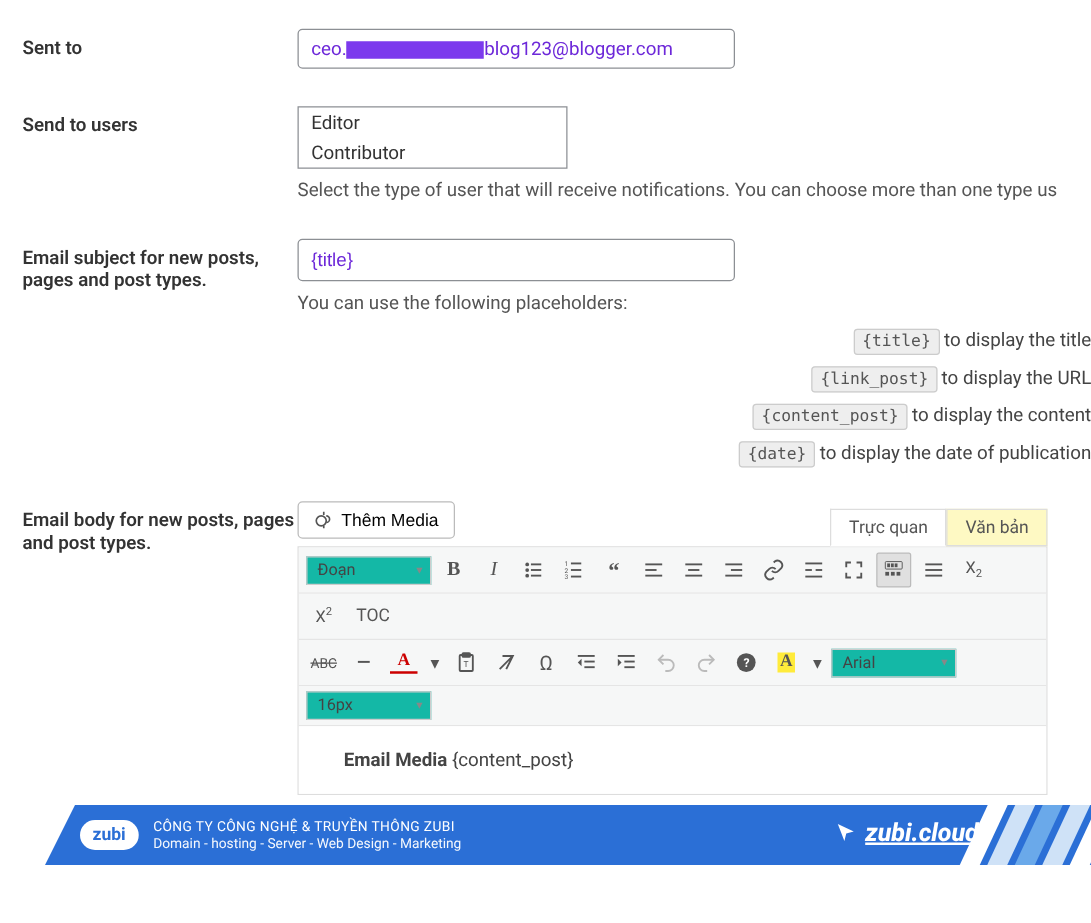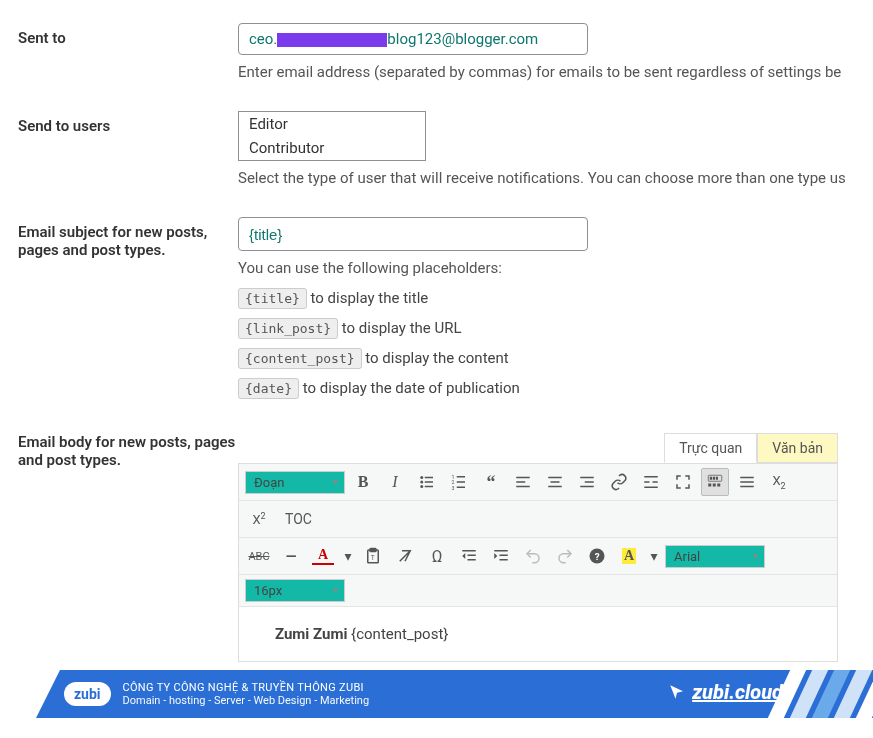--- a/index.html
+++ b/index.html
@@ -1,29 +1,29 @@
 <!DOCTYPE html>
 <html><head>
 <meta charset="utf-8">
 <style>
 * { box-sizing: border-box; margin: 0; padding: 0; }
 body { font-family: -apple-system, BlinkMacSystemFont, "Segoe UI", Roboto, sans-serif; font-size: 14px; color: #444; background: #fff; width: 873px; overflow: hidden; }
 .form-container { padding: 10px 0 0 18px; margin-top: 13px; }
 .form-row { display: flex; margin-bottom: 30px; }
 .form-label { width: 220px; padding-top: 6px; font-weight: 600; color: #333; font-size: 15px; }
 .form-content { flex: 1; }
-.text-input { width: 350px; padding: 6px 10px; border: 1px solid #8c8f94; border-radius: 4px; font-size: 15px; color: #0f766e; background: #fff; }
+.text-input { width: 350px; padding: 6px 10px; border: 1px solid #8c8f94; border-radius: 4px; font-size: 15px; color: #6d28d9; background: #fff; }
 .text-input .redact { display:inline-block; width:110px; height:14px; background:#7c3aed; vertical-align:middle; }
 .help-text { margin-top: 8px; color: #555; font-size: 15px; white-space: nowrap; }
-.multiselect { width: 188px; border: 1px solid #8c8f94; background: #fff; }
+.multiselect { width: 216px; border: 1px solid #8c8f94; background: #fff; }
 .multiselect .opt { padding: 3px 10px; font-size: 15px; color: #333; }
 .multiselect .opt.selected { background: #d0d0d0; }
 .ms-wrap { position:relative; display:inline-block; }
 code.ph { background:#eee; border:1px solid #ccc; border-radius:3px; padding:2px 6px; font-family: Consolas, monospace; font-size:13px; color:#555; }
-.ph-line { margin-top:12px; color:#444; font-size:15px; }
+.ph-line { margin-top:12px; color:#444; font-size:15px;text-align:right; }
 .media-btn { display:inline-flex; align-items:center; gap:6px; border:1px solid #bbb; border-radius:4px; padding:6px 12px; background:#fff; font-size:14px; cursor:pointer; }
 .editor-tabs { float:right; margin-top:6px; }
 .editor-tab { display:inline-block; padding:6px 14px; border:1px solid #ddd; background:#fef9c3; font-size:14px; color:#555; cursor:pointer; }
 .editor-tab.active { background:#fff; border-bottom-color:#fff; }
 .editor-wrap { clear:both; border:1px solid #ddd; margin-top:4px; }
 .toolbar { background:#f6f7f7; border-bottom:1px solid #e5e5e5; padding:4px 6px; display:flex; flex-wrap:wrap; align-items:center; gap:4px; }
 .sel { border:1px solid #ccc; background:#14b8a6; padding:3px 22px 3px 8px; font-size:13px; position:relative; min-width:100px; }
 .sel::after { content:"▾"; position:absolute; right:6px; top:4px; color:#888; font-size:10px; }
 .tbtn { width:28px; height:28px; display:flex; align-items:center; justify-content:center; color:#555; cursor:pointer; border-radius:2px; }
 .tbtn.active { background:#e0e0e0; border:1px solid #bbb; }
@@ -52,21 +52,20 @@
 <body>
 
 <div class="form-container">
 
   <div class="form-row">
     <div class="form-label">Sent to</div>
     <div class="form-content">
       <div class="text-input">
         <span>ceo.</span><span class="redact"></span><span>blog123@blogger.com</span>
       </div>
-      <div class="help-text">Enter email address (separated by commas) for emails to be sent regardless of settings be</div>
     </div>
   </div>
 
   <div class="form-row">
     <div class="form-label">Send to users</div>
     <div class="form-content">
       <div class="ms-wrap">
         <div class="multiselect">
           <div class="opt">Editor</div>
           <div class="opt">Contributor</div>
@@ -85,20 +84,28 @@
       <div class="ph-line"><code class="ph">{title}</code><span> to display the title</span></div>
       <div class="ph-line"><code class="ph">{link_post}</code><span> to display the URL</span></div>
       <div class="ph-line"><code class="ph">{content_post}</code><span> to display the content</span></div>
       <div class="ph-line"><code class="ph">{date}</code><span> to display the date of publication</span></div>
     </div>
   </div>
 
   <div class="form-row" style="margin-bottom:0">
     <div class="form-label">Email body for new posts, pages and post types.</div>
     <div class="form-content" style="width:600px; max-width:600px; flex:0 0 600px;">
+      <button class="media-btn">
+        <svg width="16" height="16" viewBox="0 0 24 24" fill="none" stroke="#555" stroke-width="2">
+            <circle cx="9" cy="13" r="6"></circle>
+            <path d="M15 7 a4 4 0 0 1 0 8"></path>
+            <path d="M12 2v4M12 22v-3"></path>
+          </svg>
+        <span>Thêm Media</span>
+      </button>
       <div class="editor-tabs">
         <span class="editor-tab active">Trực quan</span><span class="editor-tab">Văn bản</span>
       </div>
 
       <div class="editor-wrap">
 
         <div class="toolbar">
           <div class="sel">Đoạn</div>
           <div class="tbtn">
               <b style="font-family:serif;font-size:16px">B</b>
@@ -263,21 +270,21 @@
               <span class="hl-a">A</span>
             </div>
           <div class="tbtn" style="width:14px">▾</div>
           <div class="sel" style="min-width:100px">Arial</div>
         </div>
 
         <div class="toolbar">
           <div class="sel">16px</div>
         </div>
         <div class="editor-body">
-          <b>Zumi Zumi</b><span> {content_post}</span>
+          <b>Email Media</b><span> {content_post}</span>
         </div>
       </div>
     </div>
   </div>
 </div>
 
 <div class="banner">
   <div class="banner-top">
     <div class="notch"></div>
     <div class="slashes">

